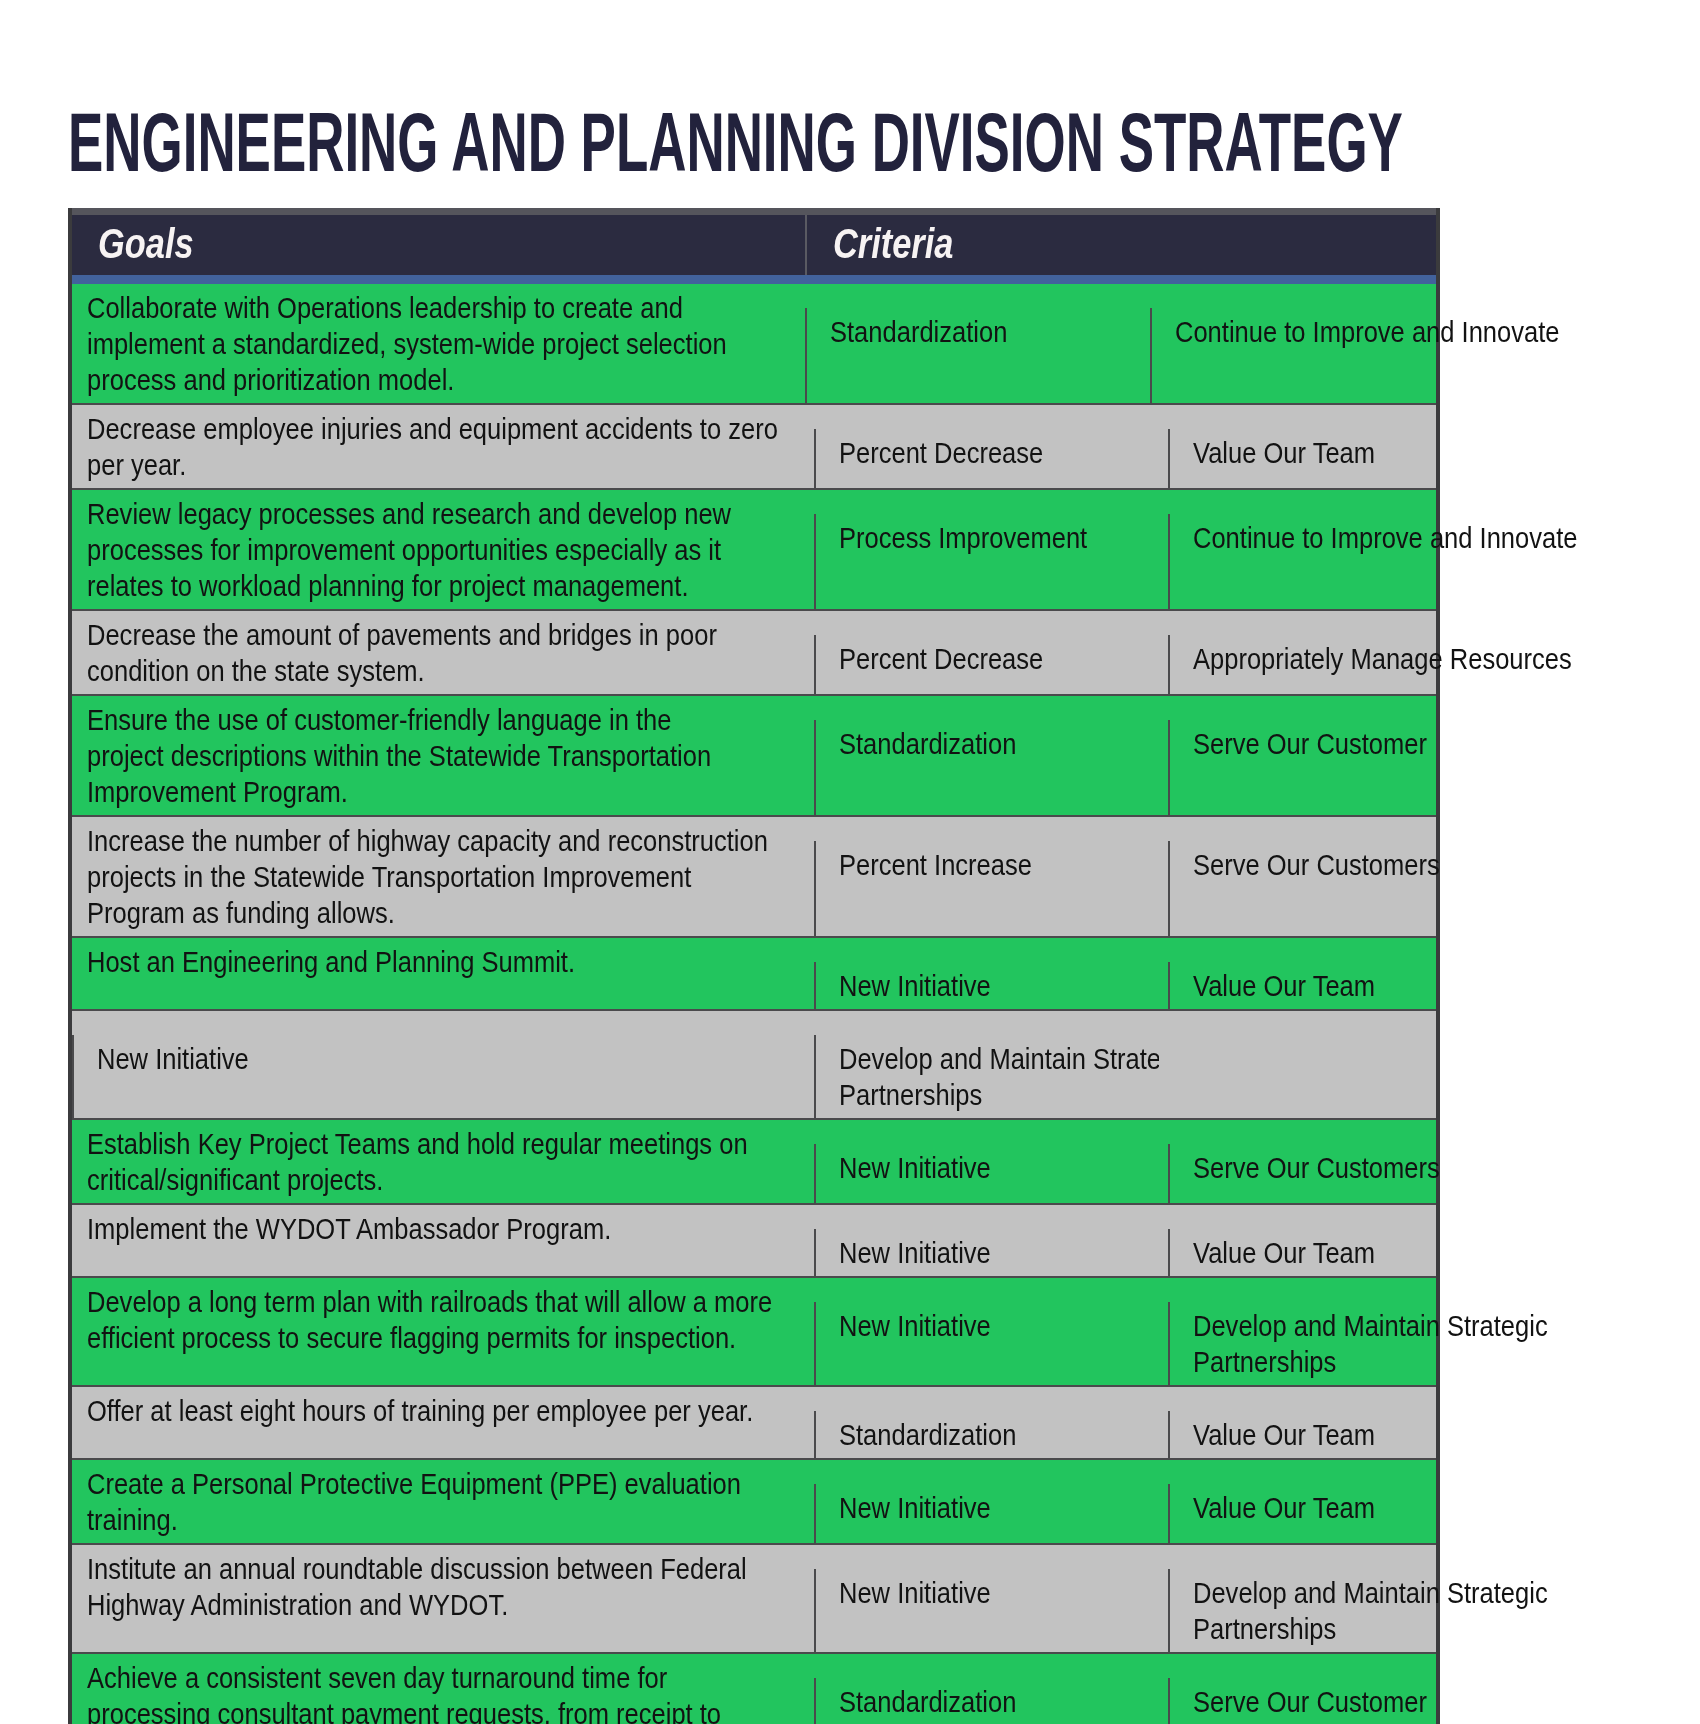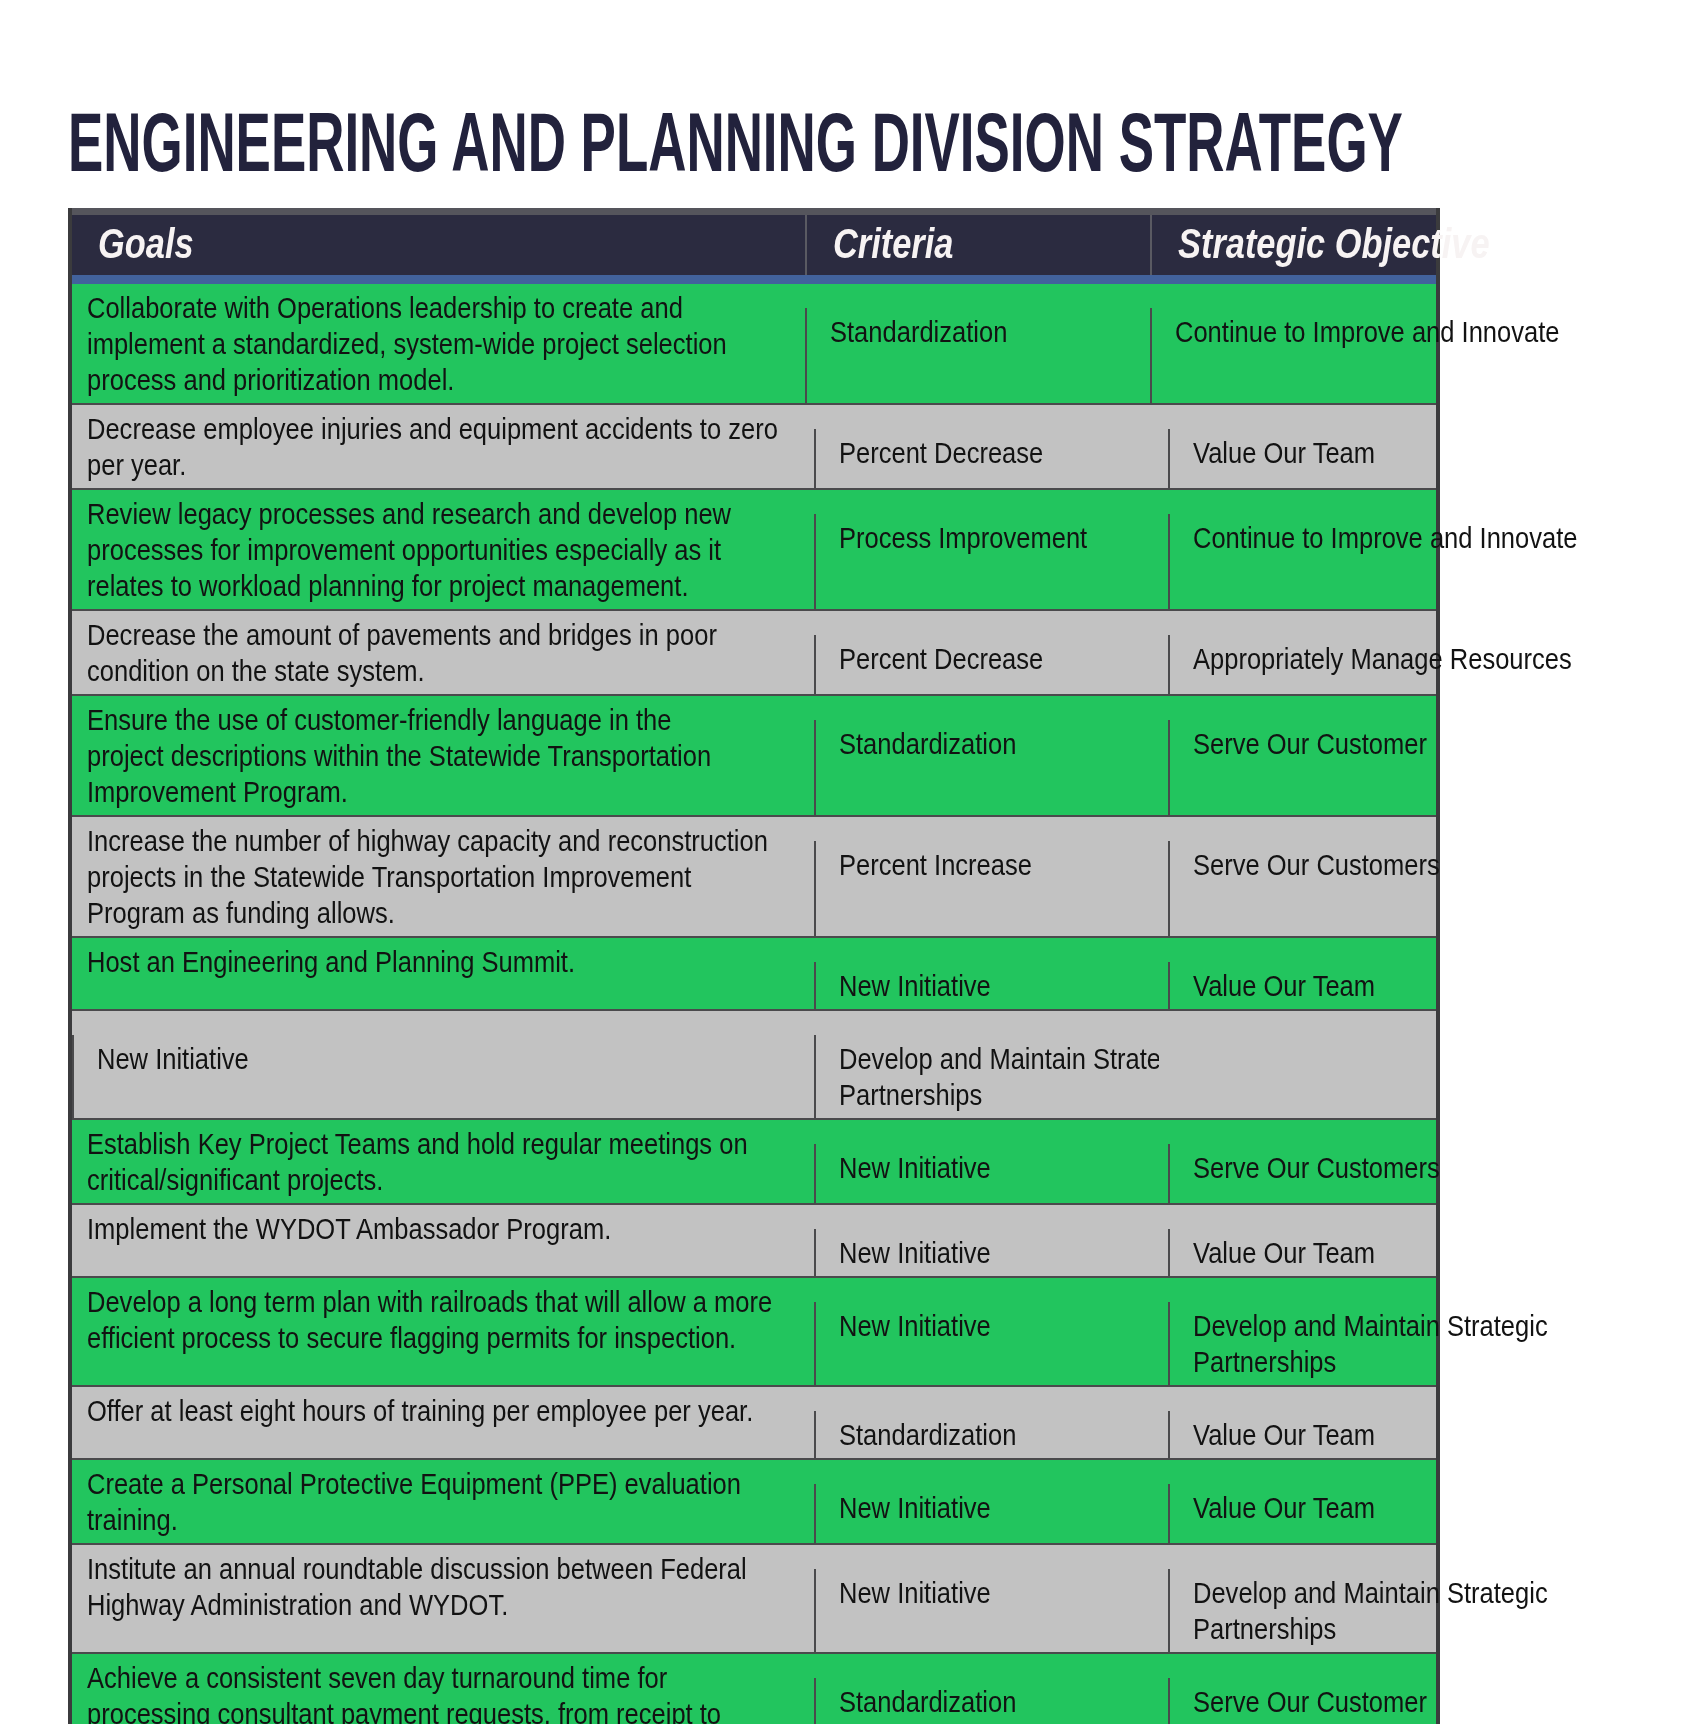--- a/index.html
+++ b/index.html
@@ -93,23 +93,20 @@
   <h1><span class="title-tx">ENGINEERING AND PLANNING DIVISION STRATEGY</span></h1>
 
   <section class="table">
     <header class="thead">
       <div class="th th-goals">
         <span class="th-tx">Goals</span>
       </div>
       <div class="th th-criteria">
         <span class="th-tx">Criteria</span>
       </div>
-      <div class="th th-objective">
-        <span class="th-tx">Strategic Objective</span>
-      </div>
     </header>
     <div class="accent-line"></div>
     <div class="tbody" id="tbody">
         <div class="row">
           <div class="td td-goal"><span class="tx">Collaborate with Operations leadership to create and
 implement a standardized, system-wide project selection
 process and prioritization model.</span></div>
           <div class="td td-criteria"><span class="tx">Standardization</span></div>
           <div class="td td-objective"><span class="tx">Continue to Improve and Innovate</span></div>
         </div>

